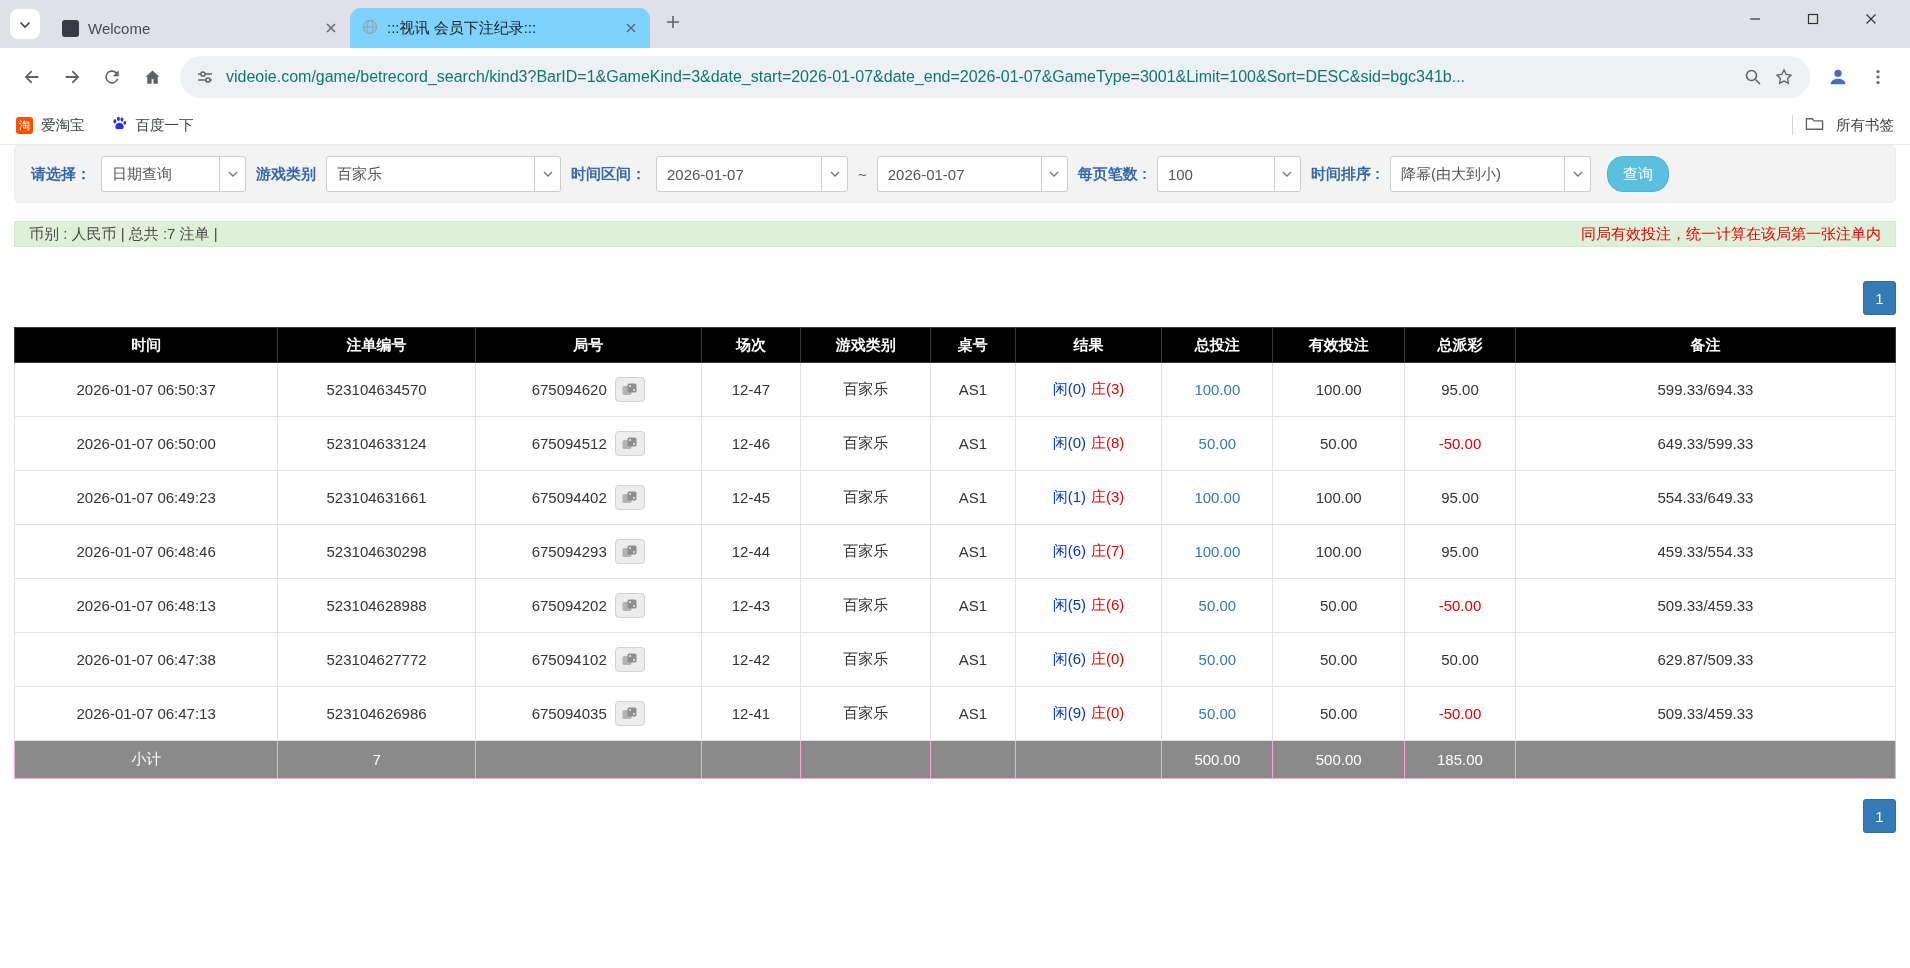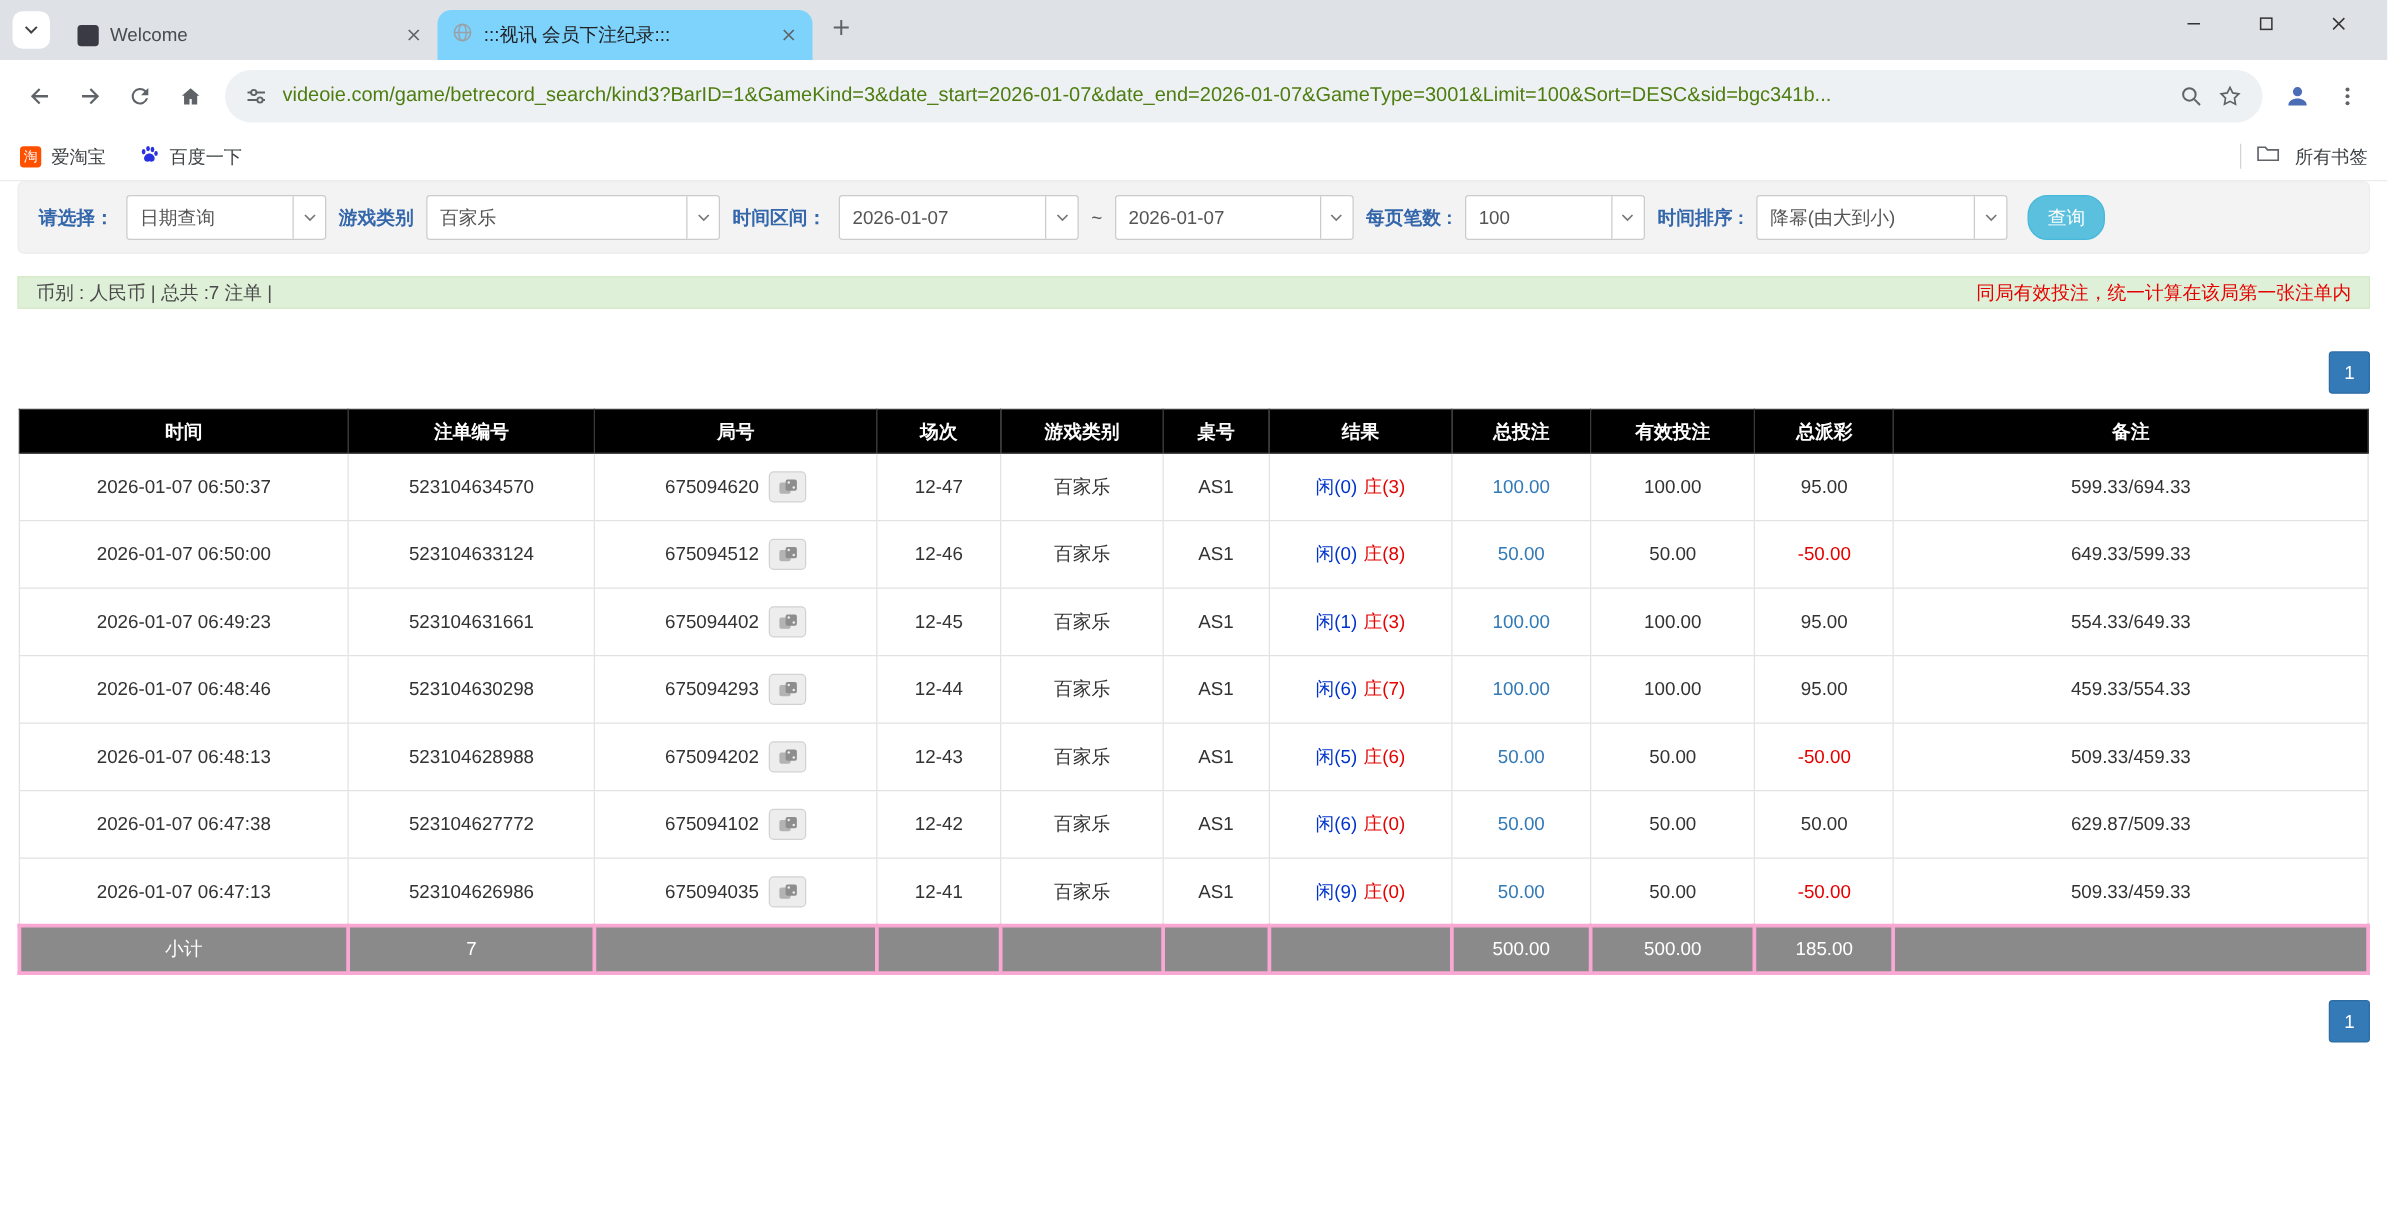--- a/index.html
+++ b/index.html
@@ -19,21 +19,21 @@
   .tab-close { width:22px; height:22px; border-radius:50%; display:flex; align-items:center; justify-content:center; flex:0 0 auto; }
   .favicon-dark { width:17px; height:17px; background:#3a3a44; border-radius:3px; flex:0 0 auto; }
   .newtab { align-self:center; width:34px; height:34px; display:flex; align-items:center; justify-content:center; margin-left:6px; border-radius:50%; }
   .win-controls { margin-left:auto; align-self:flex-start; display:flex; }
   .win-btn { width:58px; height:38px; display:flex; align-items:center; justify-content:center; }
 
   .toolbar { height:58px; background:#fff; display:flex; align-items:center; padding:0 12px; }
   .nav-btn { width:40px; height:40px; border-radius:50%; display:flex; align-items:center; justify-content:center; flex:0 0 auto; }
   .addressbar { flex:1; height:42px; background:#eef1f4; border-radius:21px; display:flex; align-items:center;
                 gap:12px; padding:0 16px; margin:0 8px; }
-  .url-text { flex:1; font-size:16px; color:#4d7c0f; white-space:nowrap; overflow:hidden; }
+  .url-text { flex:1; font-size:16px; color:#0f766e; white-space:nowrap; overflow:hidden; }
   .addr-icon { display:flex; align-items:center; flex:0 0 auto; }
 
   .bookmarksbar { height:39px; background:#fff; border-bottom:1px solid #ececec; display:flex; align-items:center;
                   padding:0 16px; gap:26px; font-size:14.5px; color:#3c4043; }
   .bookmark { display:flex; align-items:center; gap:8px; cursor:pointer; }
   .bm-taobao { width:17px; height:17px; background:#ff5000; color:#fff; border-radius:3px;
                font-size:11px; display:flex; align-items:center; justify-content:center; }
   .bm-right { margin-left:auto; display:flex; align-items:center; gap:12px; }
   .vsep { width:1px; height:20px; background:#d4d4d4; }
 
@@ -69,21 +69,21 @@
                       border:1px solid #3a3a3a; }
   .records tbody td { height:54px; text-align:center; font-size:15px; color:#333; border:1px solid #e2e2e2; background:#fff; }
   .round-cell { display:flex; align-items:center; justify-content:center; gap:8px; }
   .round-icon { width:30px; height:25px; background:#ededed; border:1px solid #d2d2d2; border-radius:4px;
                 display:inline-flex; align-items:center; justify-content:center; cursor:pointer; }
   .player { color:var(--player-blue); margin-right:5px; }
   .banker { color:var(--banker-red); }
   .bet-link { color:var(--accent); cursor:pointer; }
   .records td.neg { color:var(--neg-red); }
   .records tfoot td { background:var(--footer-bg); color:#fff; height:38px; text-align:center; font-size:15px;
-                      border:3px solid #f9a8d4; }
+                      border:1px solid #f9a8d4; }
 </style>
 </head>
 <body style="--accent: #337ab7; --search-btn: #5bc0de; --player-blue: #0033cc; --banker-red: #e60000; --neg-red: #e60000; --info-bg: #dff0d8; --header-bg: #000000; --footer-bg: #8a8a8a;">
 
 <div class="tabstrip">
   <div class="tab-search-btn">
     <span>
       <svg width="12" height="8" viewBox="0 0 12 8">
           <path d="M1.5 1.5L6 6l4.5-4.5" fill="none" stroke="#444" stroke-width="1.6"></path>
         </svg>
@@ -231,21 +231,21 @@
     </span>
     <span>所有书签</span>
   </div>
 </div>
 
 <div class="content">
 
 
   <div class="filterbar">
     <span class="flabel">请选择：</span>
-    <div class="select" style="width:160px">
+    <div class="select" style="width:145px">
       <span class="val">日期查询</span>
       <span class="arrow">
           <svg width="10" height="7">
             <path d="M1 1l4 4 4-4" fill="none" stroke="#777" stroke-width="1.4"></path>
           </svg>
         </span>
     </div>
 
     <span class="flabel">游戏类别</span>
     <div class="select" style="width:235px">

